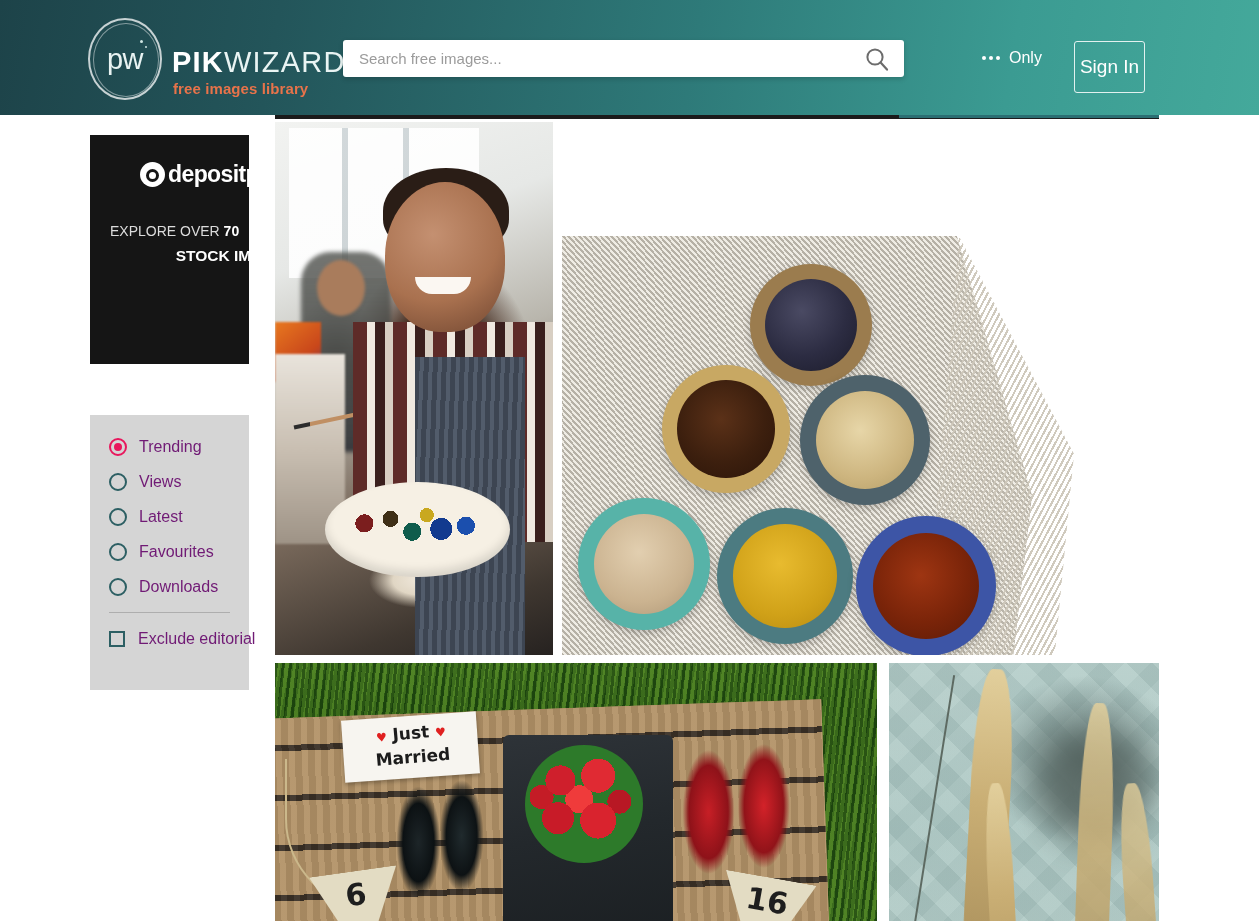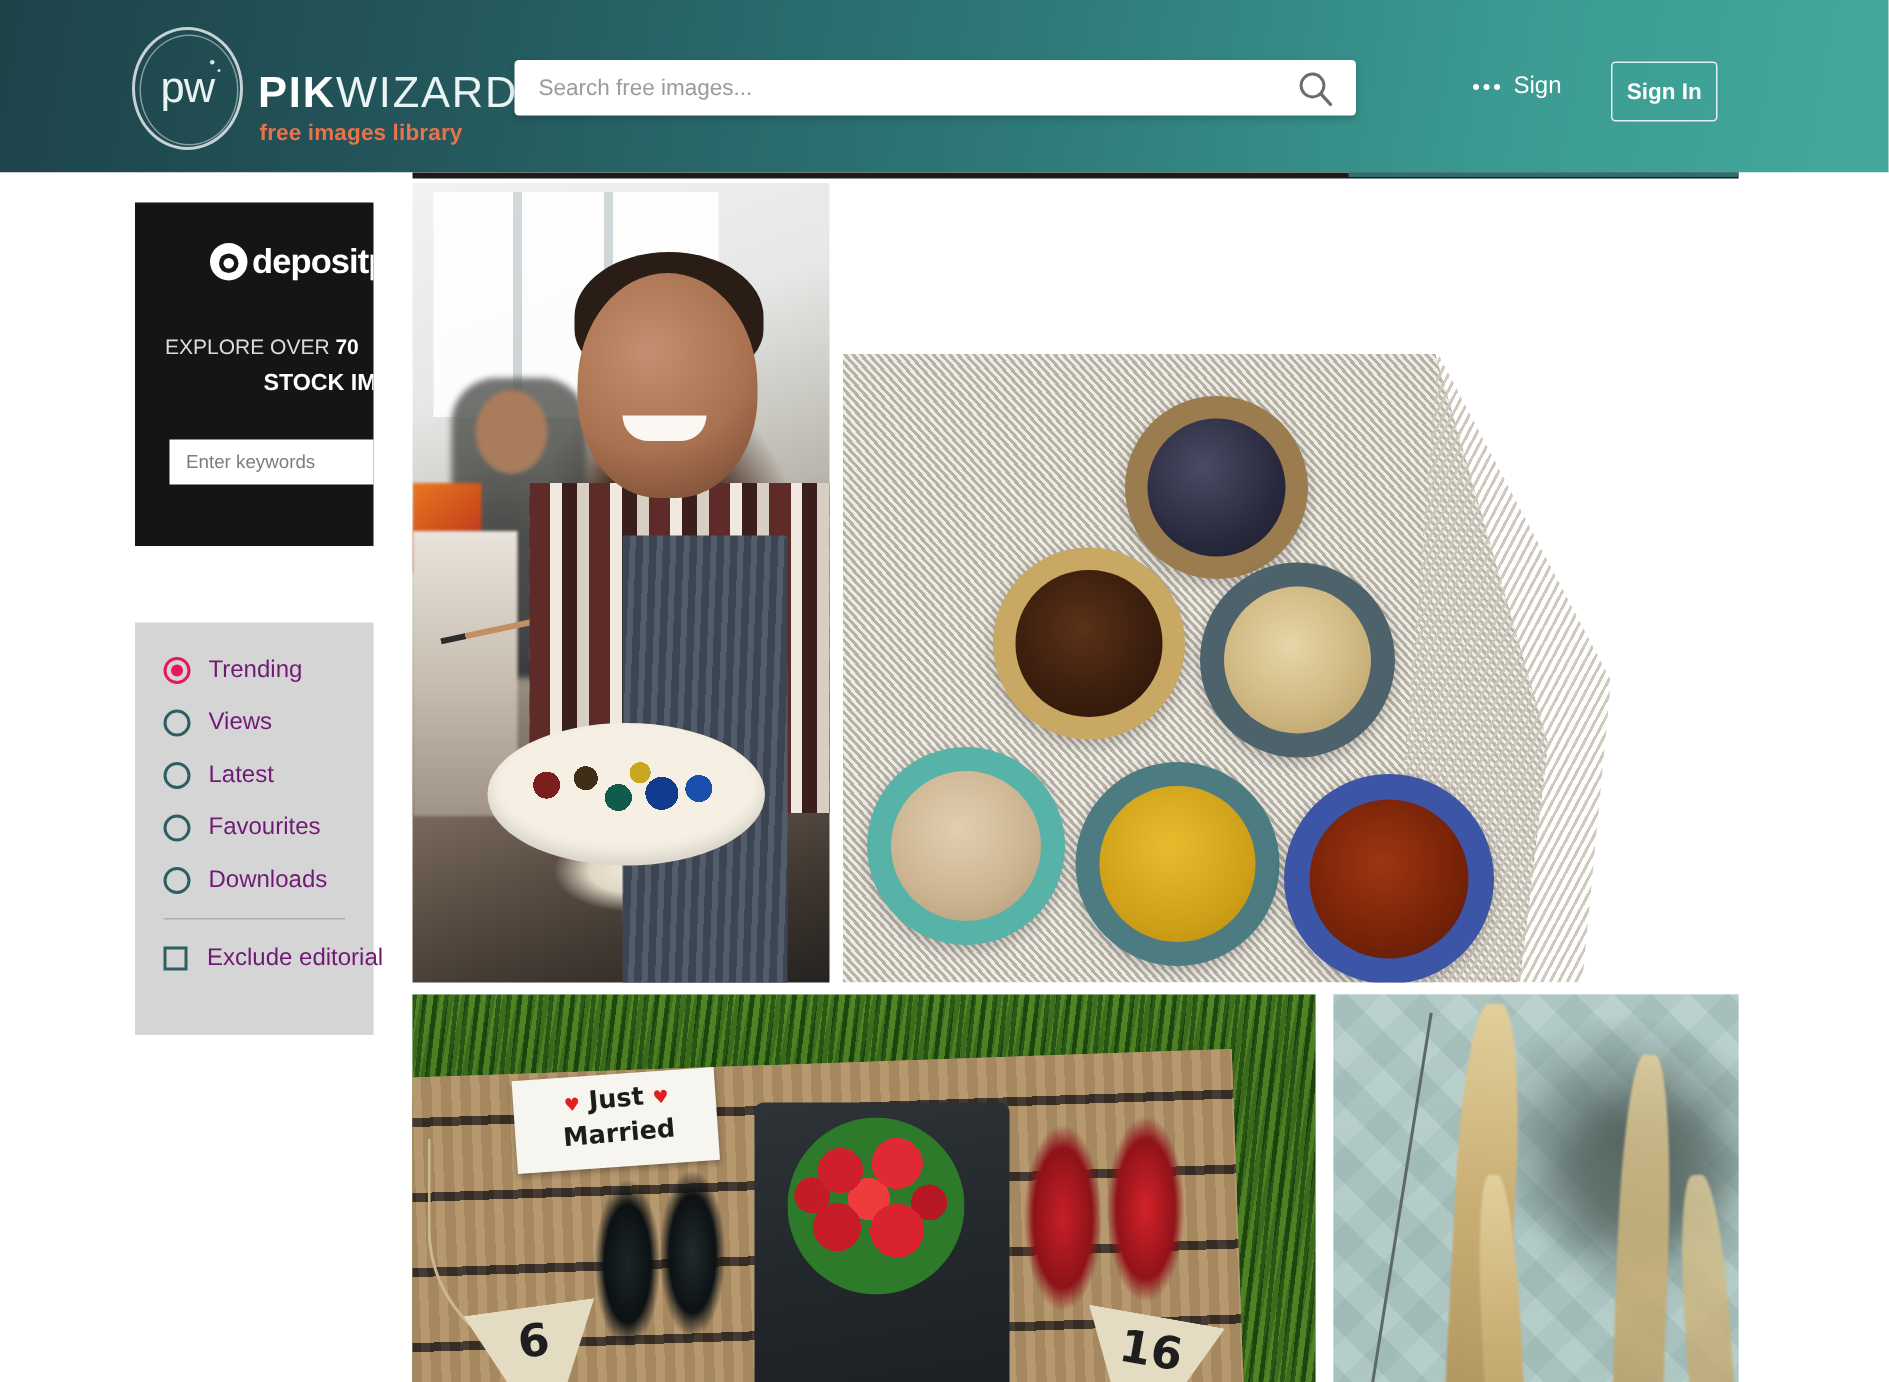--- a/index.html
+++ b/index.html
@@ -130,29 +130,28 @@
     font-family: "Liberation Sans", sans-serif;
   }
   .dots { display: flex; gap: 3px; align-items: center; }
   .dots span {
     width: 4px; height: 4px; border-radius: 50%;
     background: #ffffff; display: block;
   }
   .signin-btn {
     position: absolute;
     left: 1074px; top: 41px;
-    width: 71px; height: 40px;
+    width: 71px; height: 52px;
     border: 1px solid rgba(255,255,255,0.85);
     border-radius: 3px;
     background: transparent;
     color: #ffffff;
-    font-size: 15px;
+    font-size: 19px;
     font-family: "Liberation Sans", sans-serif;
     cursor: pointer;
-    font-weight: bold;
   }
 
   
   .page {
     position: absolute;
     left: 0; top: 115px;
     width: 1259px; height: 806px;
     background: #ffffff;
   }
 
@@ -566,42 +565,38 @@
         </svg>
       </button>
     </div>
 
     <button class="more-btn">
       <span class="dots">
           <span></span>
           <span></span>
           <span></span>
         </span>
-      <span>Sign</span>
+      <span>Only</span>
     </button>
 
     <button class="signin-btn">Sign In</button>
   </div>
 </div>
 
 <div class="page">
 
   <div class="sidebar">
 
     <div class="ad-block">
       <div class="ad-logo">
         <span class="ad-cam"></span>
         <span class="ad-word">depositphotos</span>
       </div>
       <div class="ad-line1"><span>EXPLORE OVER </span><b>70</b></div>
       <div class="ad-line2">STOCK IMAG</div>
-      <div class="ad-search">
-        <input type="text" placeholder="Enter keywords" style="">
-
-      </div>
     </div>
 
     <div class="filter-panel">
 
       <div class="filter-row">
         <span class="radio on"></span>
         <span class="filter-label">Trending</span>
       </div>
       <div class="filter-row">
         <span class="radio"></span>

